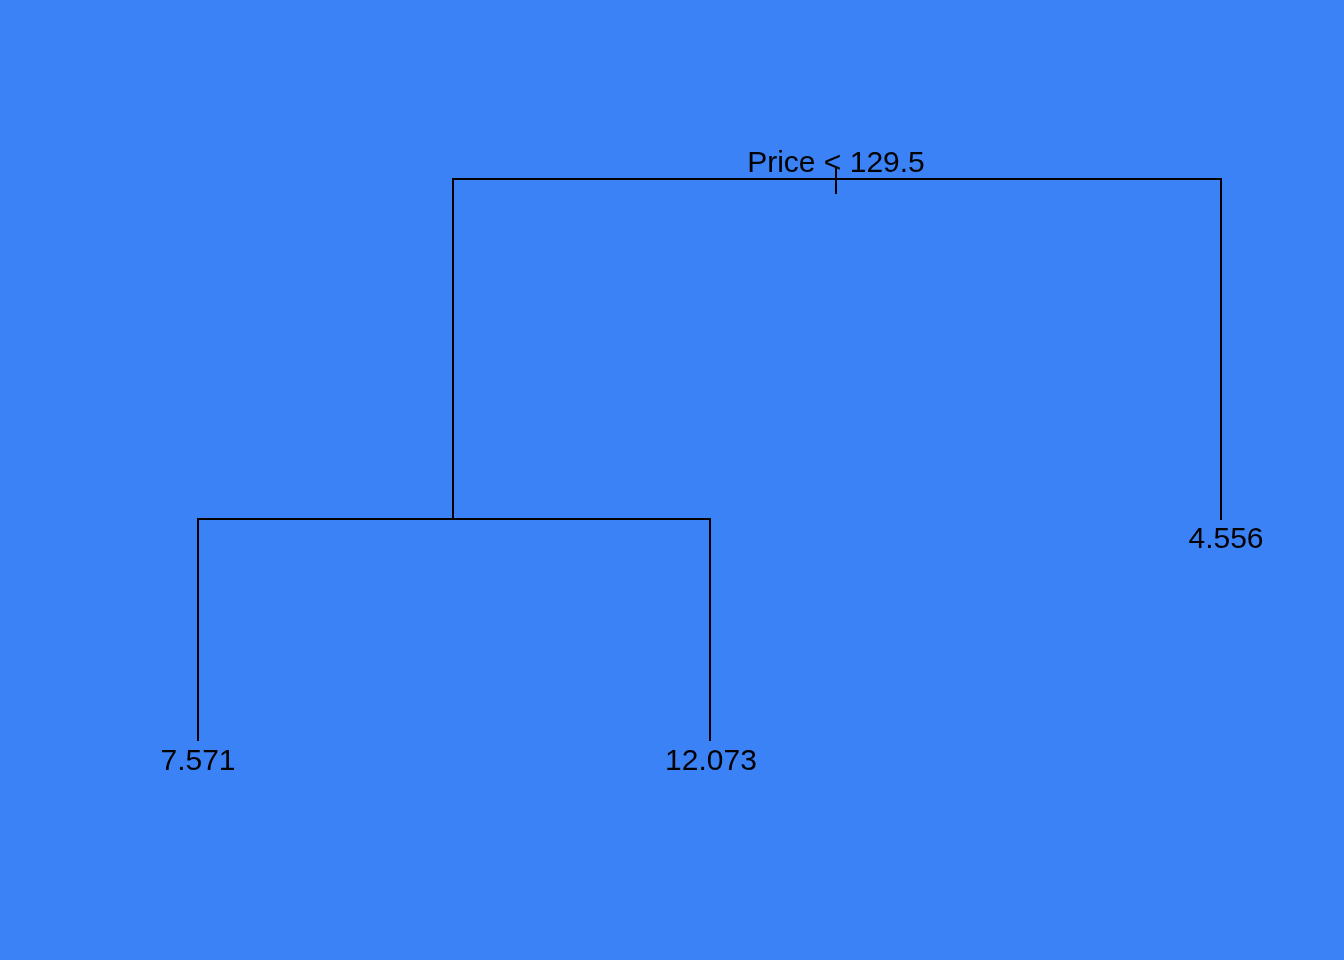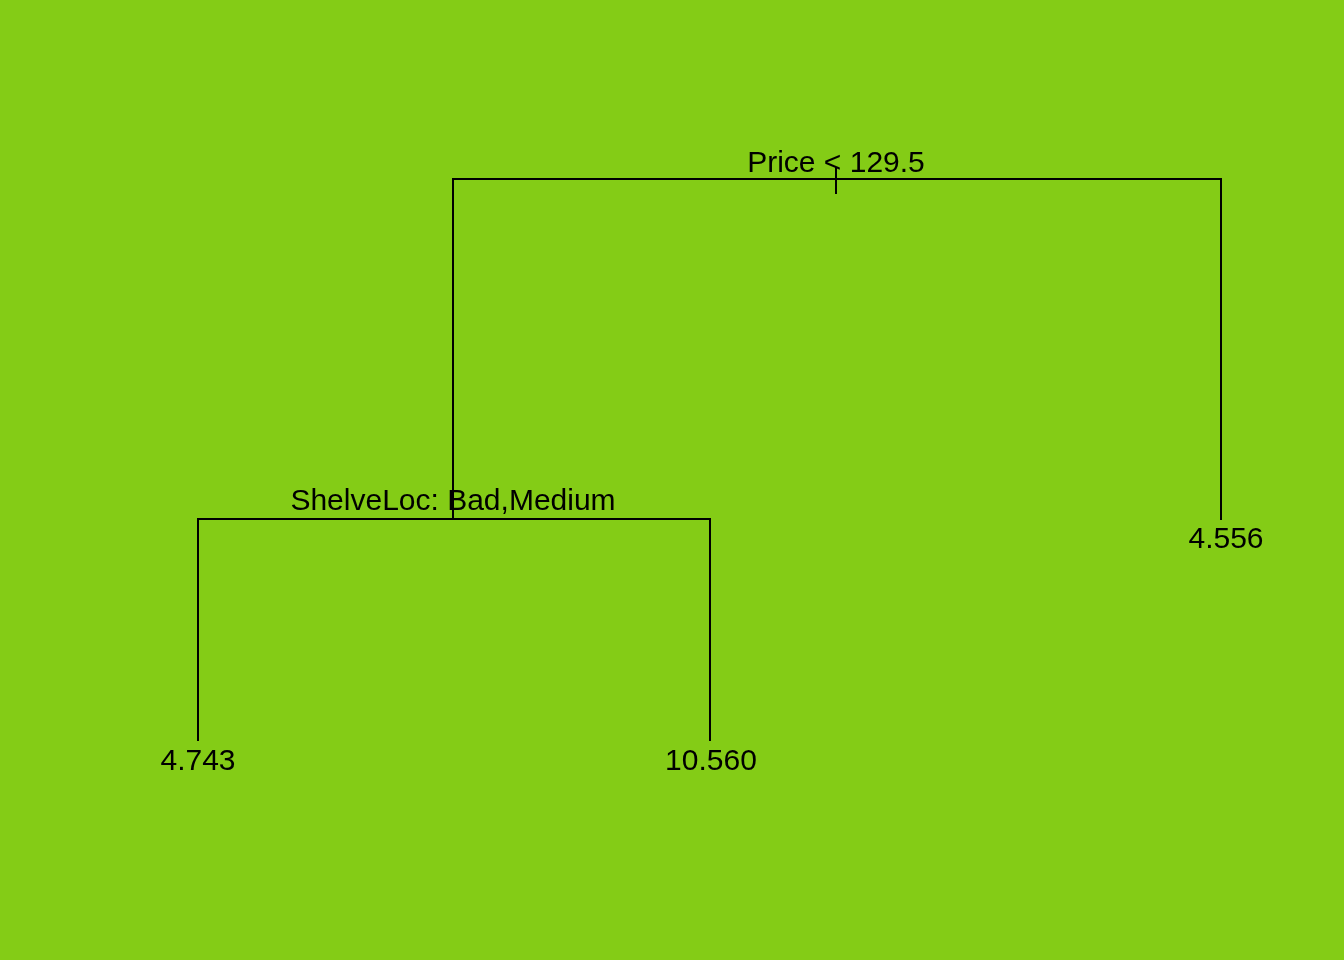--- a/index.html
+++ b/index.html
@@ -4,21 +4,21 @@
 <style>
   html, body {
     margin: 0;
     padding: 0;
     background: #ffffff;
   }
   #plot-canvas {
     position: relative;
     width: 1344px;
     height: 960px;
-    background: #84cc16;
+    background: #3b82f6;
     overflow: hidden;
     font-family: "Liberation Sans", sans-serif;
     color: #000000;
   }
   .tree-line {
     position: absolute;
     background: #000000;
   }
   .tree-label {
     position: absolute;
@@ -54,21 +54,20 @@
   <div class="tree-line" id="root-crossbar"></div>
   <div class="tree-line" id="root-node-tick"></div>
   <div class="tree-line" id="edge-root-left"></div>
   <div class="tree-line" id="edge-root-right"></div>
   <div class="tree-line" id="inner-crossbar"></div>
   <div class="tree-line" id="edge-inner-left"></div>
   <div class="tree-line" id="edge-inner-right"></div>
 
   <div class="tree-label" id="root-split-label">Price &lt; 129.5</div>
 
-  <div class="tree-label" id="inner-split-label">ShelveLoc: Bad,Medium</div>
 
   <div class="tree-label" id="leaf-right-label">4.556</div>
 
-  <div class="tree-label" id="leaf-left-label">4.743</div>
+  <div class="tree-label" id="leaf-left-label">7.571</div>
 
-  <div class="tree-label" id="leaf-middle-label">10.560</div>
+  <div class="tree-label" id="leaf-middle-label">12.073</div>
 
 </div>
 
 </body></html>

